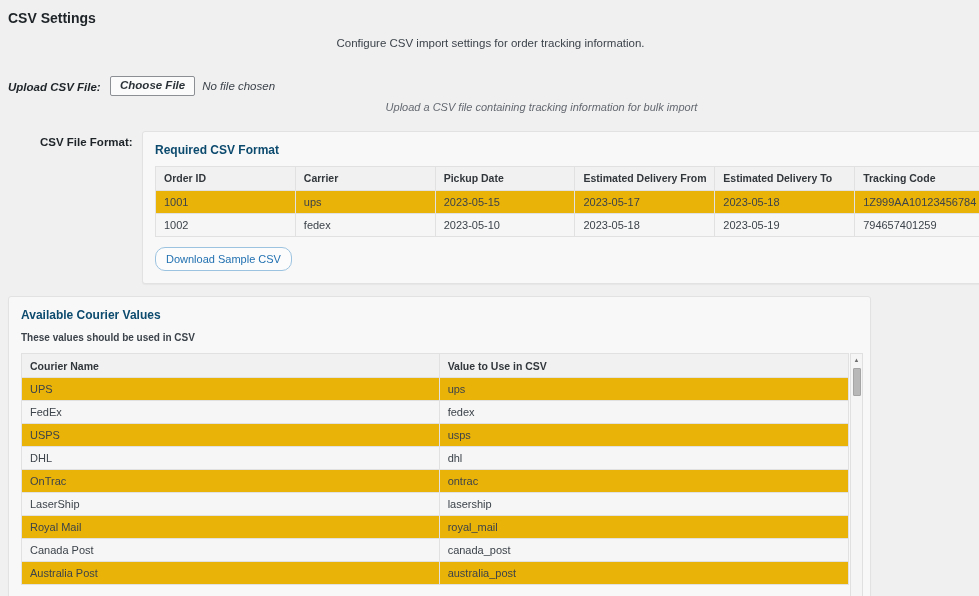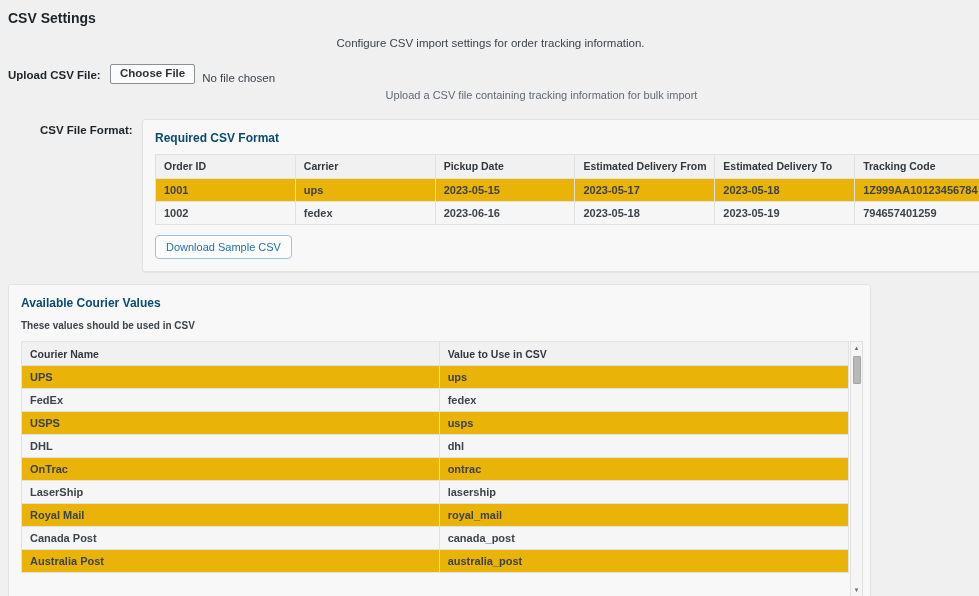--- a/index.html
+++ b/index.html
@@ -24,22 +24,22 @@
     color:var(--text-body);
   }
   .page{padding:8px 6px 8px 8px;}
   h1.page-title{font-size:14px;font-weight:bold;color:var(--text-dark);margin-top:2px;}
   .page-desc{margin-top:11px;font-size:11.5px;color:var(--text-body);text-align:center;}
 
   .form-row{display:grid;grid-template-columns:102px 1fr;align-items:start;}
   .row-label{font-weight:bold;font-size:11.5px;color:var(--text-dark);padding-top:4px;line-height:1.3;}
 
   
-  .row-upload{margin-top:15px;}
-  .file-line{display:flex;align-items:flex-end;gap:7px;}
+  .row-upload{margin-top:27px;font-style:italic;}
+  .file-line{display:flex;align-items:center;gap:7px;}
   .file-btn{
     display:inline-block;background:#fbfbfb;border:1px solid #8c8f94;border-radius:2px;
     padding:2px 9px;font-size:11.5px;color:#2c3338;font-weight:bold;cursor:pointer;line-height:1.2;
   }
   .file-status{font-size:11.5px;color:#3c434a;}
   .field-desc{margin-top:5px;font-size:11px;color:var(--text-muted);text-align:center;}
 
   
   .panel{
     background:var(--panel-bg);
@@ -53,31 +53,31 @@
   .panel-note{margin-top:10px;font-size:10px;font-weight:bold;color:#3c434a;}
 
   .row-format{margin-top:18px;margin-left:32px;}
   .row-couriers{margin-top:12px;}
 
   
   table{border-collapse:collapse;background:#eab308;width:100%;table-layout:fixed;}
   th,td{
     border:1px solid var(--table-border);
     text-align:left;padding:5px 8px;
-    white-space:nowrap;overflow:hidden;font-weight:bold;
+    white-space:nowrap;overflow:hidden;
   }
   th{background:var(--head-bg);font-weight:bold;font-size:10.5px;color:#32373c;height:24px;}
   td{font-size:11px;color:#3c434a;height:23px;}
   tbody tr:nth-child(even) td{background:var(--stripe-bg);}
 
   .format-table-wrap{margin-top:9px;width:840px;}
 
   .btn-secondary{
     margin-top:10px;display:inline-block;
-    background:#fcfcfc;border:1px solid var(--accent-border);border-radius:4px;
+    background:#fcfcfc;border:1px solid var(--accent-border);border-radius:10px;
     color:var(--accent);font-size:11px;padding:3px 10px;line-height:1.5;cursor:pointer;
     font-family:inherit;
   }
 
   
   .scroll-area{position:relative;margin-top:10px;width:842px;height:258px;}
   .scroll-inner{width:828px;height:244px;overflow:hidden;}
   .fake-scrollbar{
     position:absolute;top:0;right:0;width:13px;height:256px;
     background:#f5f5f5;border:1px solid #e0e0e0;
@@ -134,21 +134,21 @@
                 <td>1001</td>
                 <td>ups</td>
                 <td>2023-05-15</td>
                 <td>2023-05-17</td>
                 <td>2023-05-18</td>
                 <td>1Z999AA10123456784</td>
               </tr>
               <tr>
                 <td>1002</td>
                 <td>fedex</td>
-                <td>2023-06-16</td>
+                <td>2023-05-10</td>
                 <td>2023-05-18</td>
                 <td>2023-05-19</td>
                 <td>794657401259</td>
               </tr>
             </tbody>
         </table>
       </div>
       <button class="btn-secondary">Download Sample CSV</button>
     </div>
   </div>

